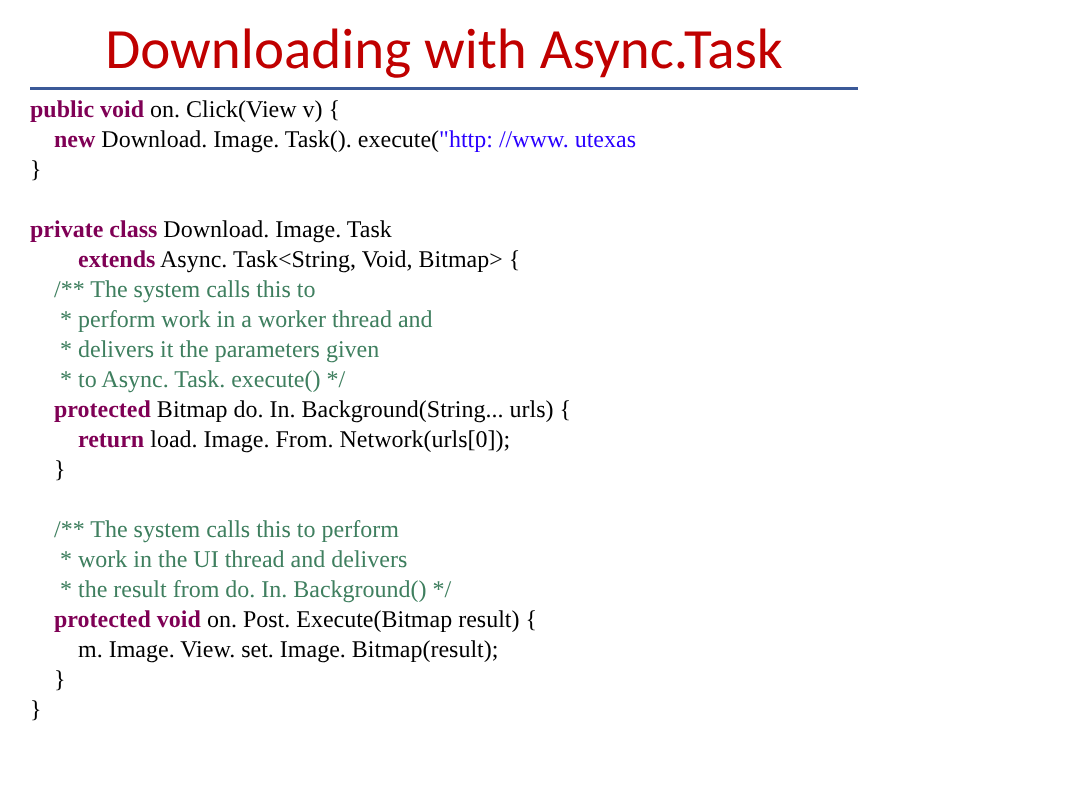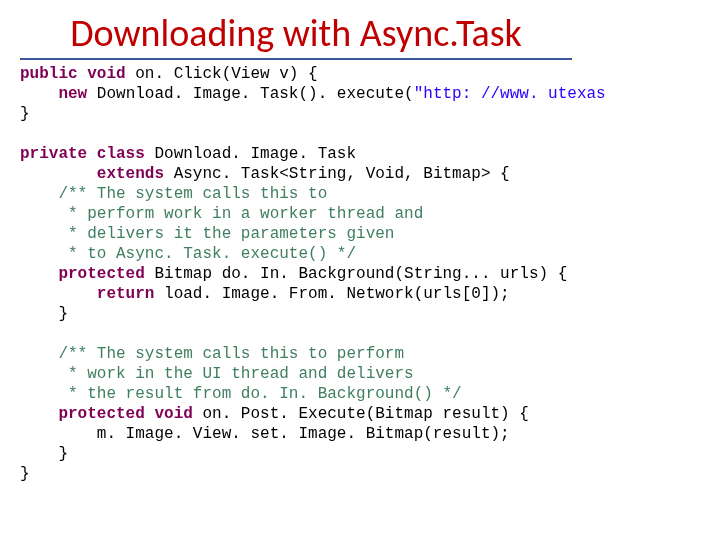--- a/index.html
+++ b/index.html
@@ -21,21 +21,21 @@
   .title {
     font-size: 38px;
     color: #c00000;
     text-align: center;
     margin: 0 0 4px 0;
     font-weight: 400;
     border-bottom: 2px solid #3b5998;
     padding-bottom: 2px;
   }
   .code {
-    font-family: Liberation Mono, monospace;
+    font-family: Liberation Serif, serif;
     font-size: 16px;
     line-height: 1.25;
     white-space: pre;
     color: #000000;
   }
   .kw { color: #7f0055; font-weight: bold; }  
   .cm { color: #3f7f5f; }                     
   .str { color: #2a00ff; }                    
 </style>
 </head>

